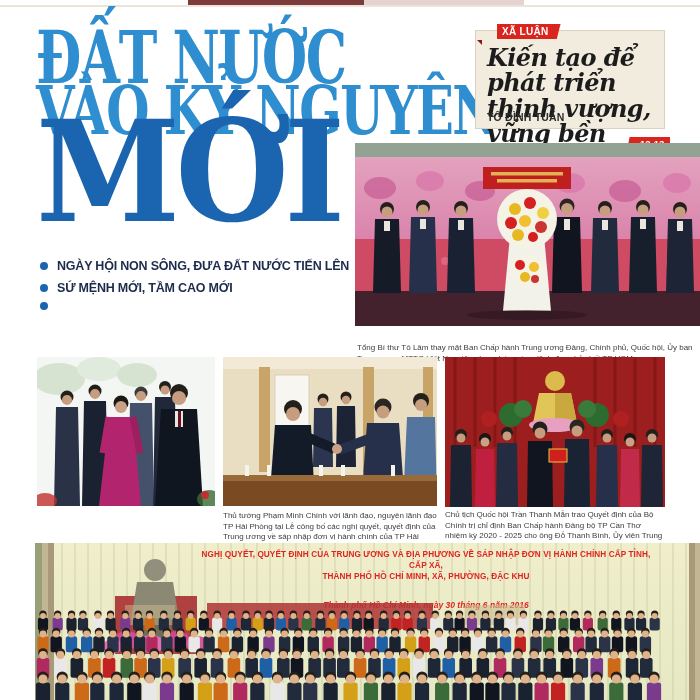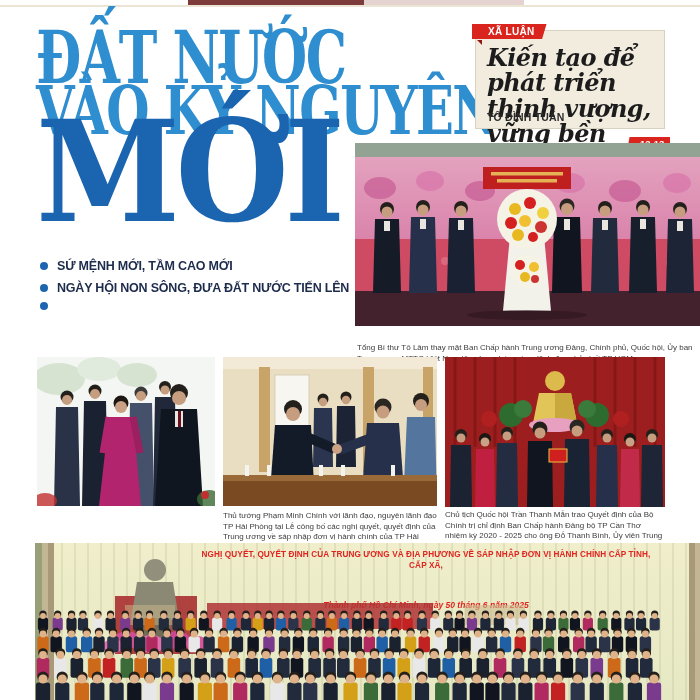--- a/index.html
+++ b/index.html
@@ -17,21 +17,21 @@
 
   
   .hl { font-family:"DejaVu Serif", serif; font-weight:700; white-space:nowrap;
         transform-origin:0 0; line-height:1; }
   .hl1 { left:36px; top:22px;  font-size:72px;  letter-spacing:-2px; transform:scaleX(.72); color:var(--headline-light); }
   .hl2 { left:36px; top:76px;  font-size:68px;  letter-spacing:-2px; transform:scaleX(.73); color:var(--headline-light); }
   .hl3 { left:36px; top:102px; font-size:140px; letter-spacing:-5px; transform:scaleX(.93); color:var(--headline-dark); }
 
   
   .edit-box { left:475px; top:30px; width:190px; height:99px; background:#f2ecdf; border:1px solid #d9d2c0; }
-  .edit-tag { left:472px; top:24px; padding:2px 12px 2px 16px; background:var(--accent-red); color:#fff;
+  .edit-tag { left:497px; top:24px; padding:2px 12px 2px 5px; background:var(--accent-red); color:#fff;
               font-size:10px; font-weight:700; letter-spacing:.3px;
               clip-path:polygon(0 0, 100% 0, 94% 100%, 0 100%); }
   .edit-tag-notch { left:477px; top:40px; width:0; height:0;
               border-top:5px solid #8f1812; border-left:5px solid transparent; }
   .edit-title { left:487px; top:45px; width:172px; font-family:"DejaVu Serif", serif;
               font-weight:700; font-style:italic; font-size:24px; line-height:1.06;
               color:#1c1c1c; letter-spacing:-.6px; }
   .edit-author { left:487px; top:111px; font-size:10.5px; font-weight:700; color:#2a2a2a; letter-spacing:.2px; }
   .edit-pageref { left:627px; top:119px; background:var(--accent-red); color:#fff;
               font-size:9.5px; font-weight:700; padding:1px 6px 1px 4px;
@@ -92,25 +92,25 @@
   <div class="abs edit-box"></div>
   <div class="abs edit-tag">XÃ LUẬN</div>
   <div class="abs edit-tag-notch"></div>
   <div class="abs edit-title">Kiến tạo để phát triển thịnh vượng, vững bền</div>
   <div class="abs edit-author">TÔ ĐÌNH TUẤN</div>
   <div class="abs edit-pageref"><span class="arr">→</span><span>12-13</span></div>
 
   <ul class="abs bullets">
     <li>
         <span class="dot"></span>
-        <span class="txt">SỨ MỆNH MỚI, TẦM CAO MỚI</span>
+        <span class="txt">NGÀY HỘI NON SÔNG, ĐƯA ĐẤT NƯỚC TIẾN LÊN</span>
       </li>
     <li>
         <span class="dot"></span>
-        <span class="txt">NGÀY HỘI NON SÔNG, ĐƯA ĐẤT NƯỚC TIẾN LÊN</span>
+        <span class="txt">SỨ MỆNH MỚI, TẦM CAO MỚI</span>
       </li>
     <li>
         <span class="dot"></span>
       </li>
   </ul>
 
   <div class="abs photo main-photo">
     <svg width="345" height="183" viewBox="0 0 345 183">
       <rect x="0" y="0" width="345" height="14" fill="#93a393"></rect>
       <defs>
@@ -404,22 +404,23 @@
             <ellipse cx="58" cy="100" rx="14" ry="9" fill="#e070b0"></ellipse>
           <ellipse cx="84" cy="96" rx="13" ry="9" fill="#c94890"></ellipse>
             <ellipse cx="104" cy="100" rx="11" ry="8" fill="#d4589a"></ellipse>
           <ellipse cx="20" cy="102" rx="10" ry="7" fill="#e070b0"></ellipse>
         </g>
       </svg>
     </div>
 
     <div class="abs banner-text">
       <div>NGHỊ QUYẾT, QUYẾT ĐỊNH CỦA TRUNG ƯƠNG VÀ ĐỊA PHƯƠNG VỀ SÁP NHẬP ĐƠN VỊ HÀNH CHÍNH CẤP TỈNH, CẤP XÃ,</div>
+      <div>THÀNH PHỐ HỒ CHÍ MINH, XÃ, PHƯỜNG, ĐẶC KHU</div>
     </div>
-    <div class="abs banner-date">Thành phố Hồ Chí Minh, ngày 50 tháng 6 năm 2025</div>
+    <div class="abs banner-date">Thành phố Hồ Chí Minh, ngày 30 tháng 6 năm 2016</div>
 
     <div class="abs crowd-wrap">
       <svg id="crowd-svg" width="630" height="97" viewBox="0 0 630 97">
         <rect x="172" y="0" width="226" height="26" fill="#b03434" opacity=".85"></rect>
         <rect x="430" y="2" width="60" height="20" fill="#cbb98e" opacity=".6"></rect>
         <rect x="90" y="2" width="50" height="20" fill="#cbb98e" opacity=".5"></rect>
       <rect x="2.9000000000000004" y="14.6" width="10.2" height="13" rx="2.5" fill="#10151f"></rect>
           <circle cx="8" cy="11" r="3.6" fill="#241f1a"></circle>
           <circle cx="8" cy="13" r="2.952" fill="#e0b28a"></circle>
           <rect x="17.581024104356764" y="14.6" width="10.2" height="13" rx="2.5" fill="#7a3b8f"></rect>

